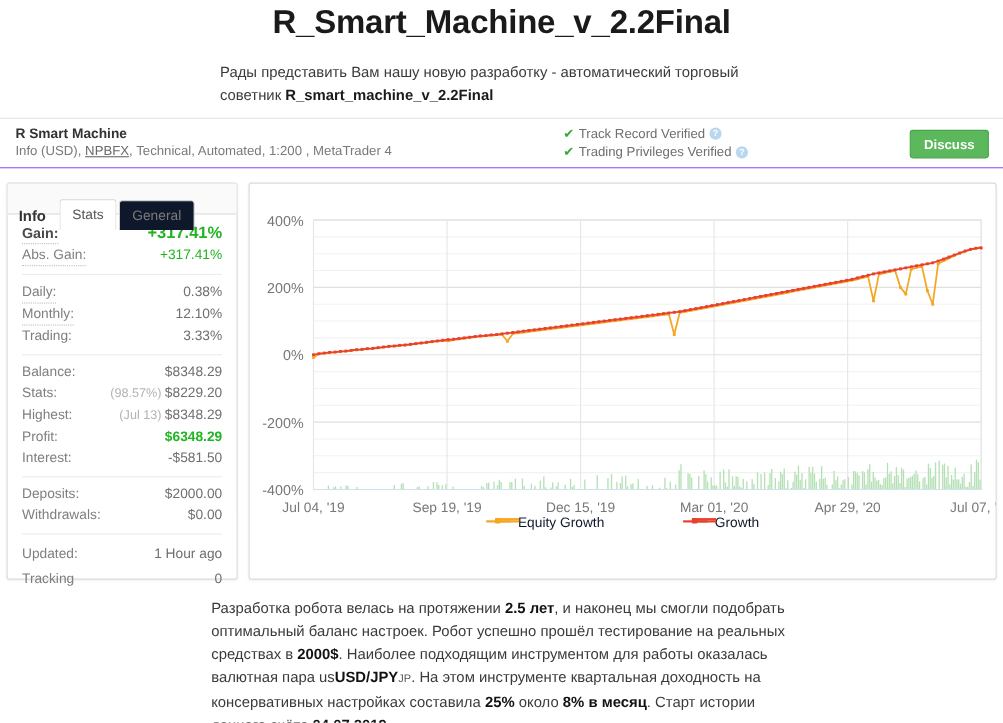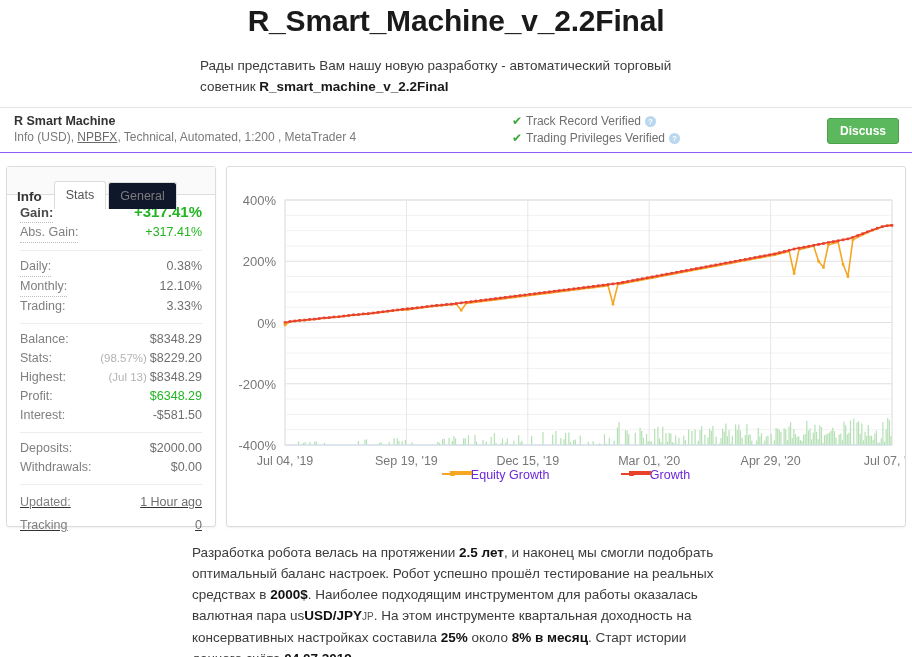--- a/index.html
+++ b/index.html
@@ -99,28 +99,28 @@
   .stats{padding:7px 13px 0 13px;}
   .srow{display:flex;justify-content:space-between;align-items:baseline;line-height:19px;}
   .slbl{font-size:12.5px;color:#7f7f7f;}
   .slbl.dotted{border-bottom:1px dotted #bdbdbd;}
   .sval{font-size:12.5px;color:#6f6f6f;text-align:right;}
   .srow.big .slbl{font-size:13px;font-weight:bold;color:#4a4a4a;}
   .srow.big .sval{font-size:15px;font-weight:bold;color:#21b521;}
   .green{color:#21b521;}
   .muted{color:#b3b3b3;font-size:11.5px;margin-right:3px;}
   .sep{border-top:1px solid #ececec;margin:7px 0 6px 0;}
-  .srow.loose{line-height:23px;text-decoration:underline;}
+  .srow.loose{line-height:23px;}
 
   
   .chart-wrap{position:relative;width:678px;height:331px;}
   .chart-svg{position:absolute;left:0;top:0;}
   .legend{
     position:absolute;left:0;bottom:16px;width:678px;
-    text-align:center;font-size:12.5px;color:#6d28d9;
+    text-align:center;font-size:12.5px;color:#0f172a;
   }
   .lg-item{display:inline-block;margin:0 34px;}
   .lg-mark{display:inline-block;width:22px;height:2px;vertical-align:4px;margin-right:7px;position:relative;}
   .lg-mark:after{
     content:"";position:absolute;left:8px;top:-2px;width:5px;height:5px;border-radius:1px;
     background:inherit;
   }
 
   
   .bottom{
@@ -199,21 +199,21 @@
       <div class="srow">
         <span class="slbl">Stats:</span>
         <span class="sval"><span class="muted">(98.57%)</span><span>$8229.20</span></span>
       </div>
       <div class="srow">
         <span class="slbl">Highest:</span>
         <span class="sval"><span class="muted">(Jul 13)</span><span>$8348.29</span></span>
       </div>
       <div class="srow">
         <span class="slbl">Profit:</span>
-        <span class="sval green" style="font-weight:normal">$6348.29</span>
+        <span class="sval green" style="font-weight:bold">$6348.29</span>
       </div>
       <div class="srow">
         <span class="slbl">Interest:</span>
         <span class="sval">-$581.50</span>
       </div>
 
       <div class="sep"></div>
 
       <div class="srow">
         <span class="slbl">Deposits:</span>

